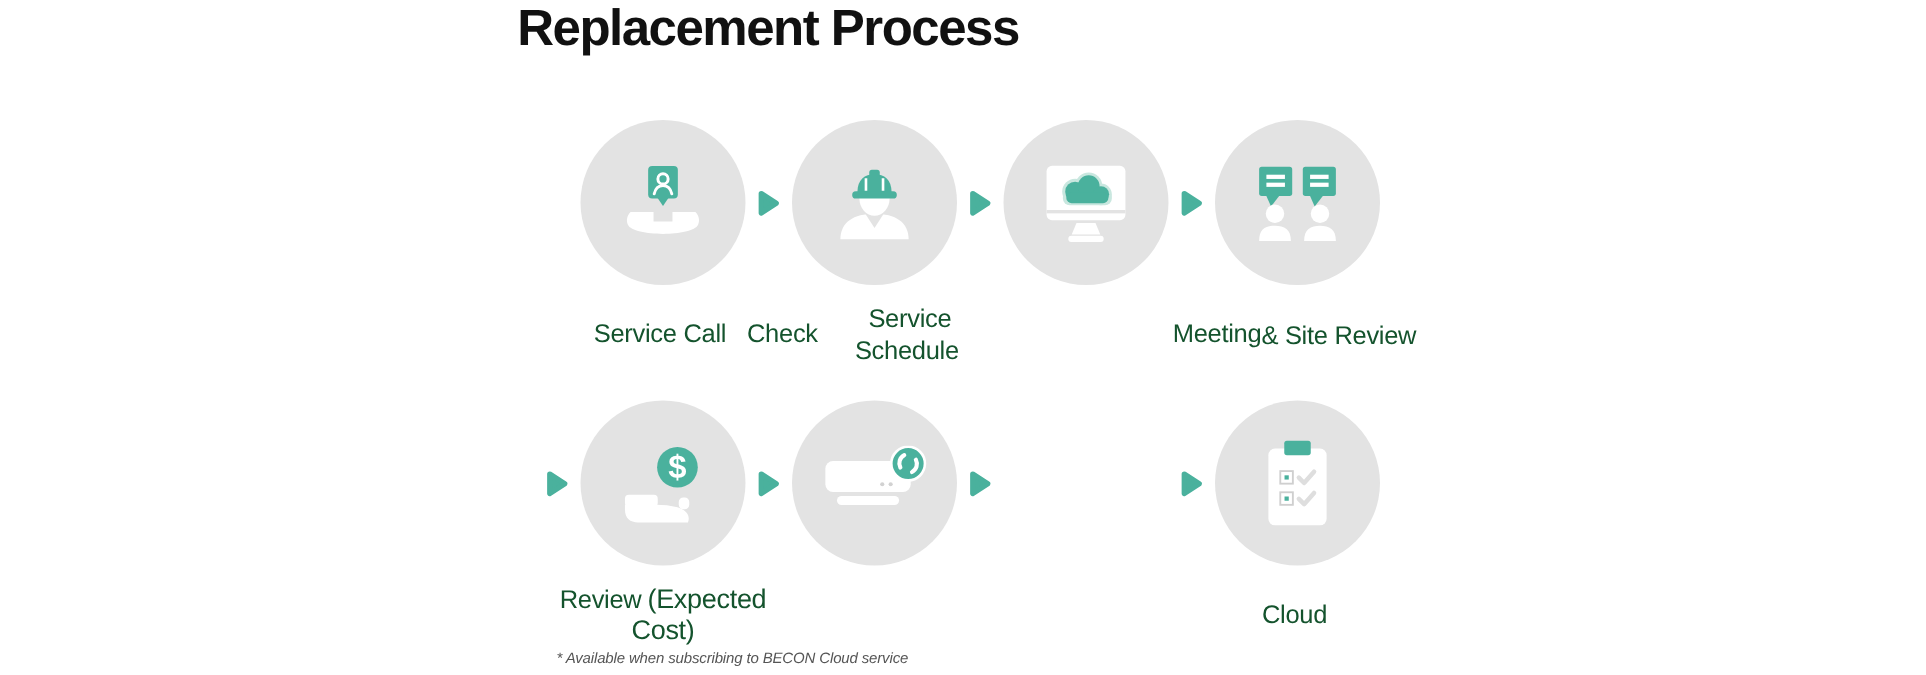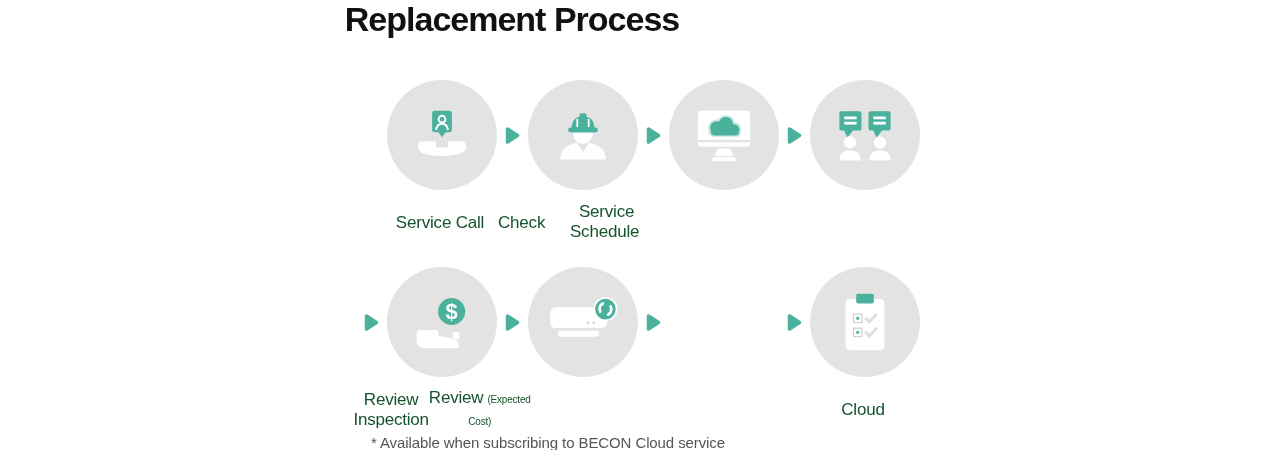--- a/index.html
+++ b/index.html
@@ -15,25 +15,25 @@
   .step{position:absolute;width:140px;}
   .circle{
     width:110px;height:110px;border-radius:50%;background:#e3e3e3;
     margin:0 auto;display:flex;align-items:center;justify-content:center;
   }
   .label{
     position:relative;left:-15px;width:170px;height:48px;margin-top:9px;
     display:flex;flex-direction:row;align-items:center;justify-content:center;
     font-size:17px;line-height:20px;color:#14532d;text-align:center;letter-spacing:-0.2px;
   }
-  .label .small{font-size:10px;margin-left:4px;}
+  .label .small{font-size:18px;margin-left:4px;}
   .arrow{position:absolute;}
   .footnote{
     position:absolute;left:371px;top:434px;
-    font-size:15px;color:#555;letter-spacing:-0.1px;
+    font-size:10px;color:#555;letter-spacing:-0.1px;font-style:italic;
   }
 </style>
 </head>
 <body>
 
 <div class="page">
 
   <h1 class="title">Replacement Process</h1>
 
   <div class="step" style="left:372px;top:80px">
@@ -104,20 +104,24 @@
         <rect x="38" y="2" width="25" height="22" rx="2" fill="#4AB19D"></rect>
         <path d="M43,23 L47,32 L54,23 Z" fill="#4AB19D"></path>
         <rect x="43.5" y="8" width="14" height="3.2" fill="#fff"></rect>
         <rect x="43.5" y="14" width="14" height="3.2" fill="#fff"></rect>
         <circle cx="17" cy="37.5" r="7" fill="#fff"></circle>
         <path d="M5,58 C5,49 10,46.5 17,46.5 C24,46.5 29,49 29,58 Z" fill="#fff"></path>
         <circle cx="51" cy="37.5" r="7" fill="#fff"></circle>
         <path d="M39,58 C39,49 44,46.5 51,46.5 C58,46.5 63,49 63,58 Z" fill="#fff"></path>
       </svg>
     </div>
+    <div class="label">
+      <div>Meeting</div>
+      <div><span>&amp; Site Review</span><span class="small"></span></div>
+    </div>
   </div>
 
   <svg class="arrow" style="left:504px;top:126px" width="17" height="19" viewBox="0 0 17 19">
     <path d="M3.5,3 L13.5,9.5 L3.5,16 Z" fill="#4AB19D" stroke="#4AB19D" stroke-width="3.5" stroke-linejoin="round"></path>
   </svg>
   <svg class="arrow" style="left:645px;top:126px" width="17" height="19" viewBox="0 0 17 19">
     <path d="M3.5,3 L13.5,9.5 L3.5,16 Z" fill="#4AB19D" stroke="#4AB19D" stroke-width="3.5" stroke-linejoin="round"></path>
   </svg>
   <svg class="arrow" style="left:786px;top:126px" width="17" height="19" viewBox="0 0 17 19">
     <path d="M3.5,3 L13.5,9.5 L3.5,16 Z" fill="#4AB19D" stroke="#4AB19D" stroke-width="3.5" stroke-linejoin="round"></path>
@@ -127,21 +131,20 @@
     <div class="circle">
       <svg width="62" height="56" viewBox="0 0 70 64">
         <circle cx="46" cy="20" r="15.5" fill="#4AB19D"></circle>
         <text x="46" y="28.5" text-anchor="middle" font-size="25" font-weight="bold" fill="#fff" font-family="Liberation Sans, sans-serif">$</text>
         <rect x="6" y="41" width="25" height="9" rx="3" fill="#fff"></rect>
         <rect x="47" y="43" width="8" height="9" rx="3.5" fill="#fff"></rect>
         <path d="M6,52 C6,59 10,62 16,62 L54,62 C56,57 53,52.5 46,50.5 C41,49 35,48.5 30,48.5 L6,48.5 Z" fill="#fff"></path>
       </svg>
     </div>
     <div class="label">
-      <div>Review Inspection</div>
       <div><span>Review</span><span class="small">(Expected Cost)</span></div>
     </div>
   </div>
 
   <div class="step" style="left:513px;top:267px">
     <div class="circle">
       <svg width="74" height="50" viewBox="0 0 84 58">
         <rect x="4" y="12" width="66" height="24" rx="6" fill="#fff"></rect>
         <circle cx="48" cy="30" r="1.6" fill="#d2d2d2"></circle>
         <circle cx="54.5" cy="30" r="1.6" fill="#d2d2d2"></circle>

